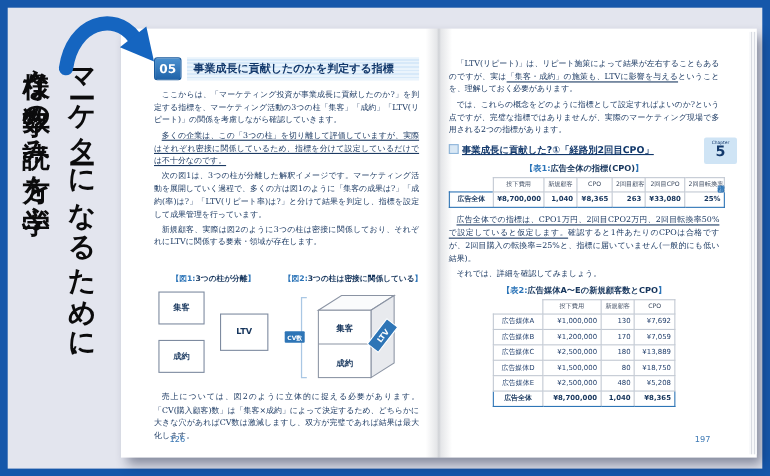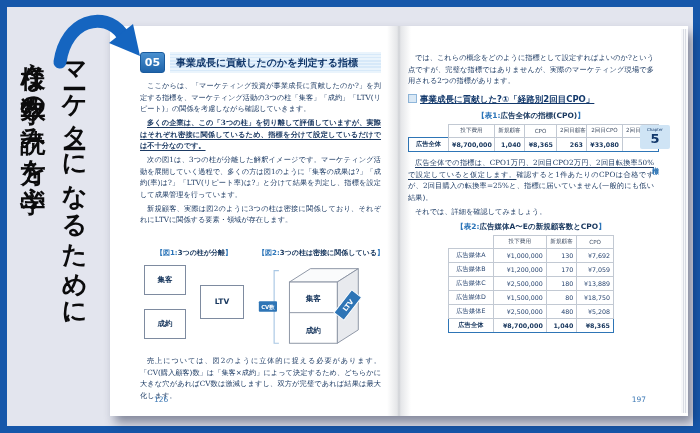--- a/index.html
+++ b/index.html
@@ -29,21 +29,21 @@
   
   .sec-head{display:flex;height:21px;margin-bottom:7px;}
   .sec-num{width:25px;background:linear-gradient(#4a90cf,#1f63a9);border:1px solid #195a9d;border-radius:3px;
            color:#fff;font:bold 11px/19px "DejaVu Sans",sans-serif;text-align:center;box-sizing:border-box;}
   .sec-title{flex:1;margin-left:5px;background:repeating-linear-gradient(180deg,#eaf4fc 0 1.6px,#d7e9f9 1.6px 3.2px);
            color:#12386b;font:bold 10px/21px "DejaVu Sans",sans-serif;padding-left:6px;white-space:nowrap;}
 
   
   p.body{margin:0 0 2px;text-indent:7px;font-family:"DejaVu Serif",serif;font-size:7.2px;line-height:1.62;
          color:#1c3a63;text-align:justify;}
-  .bold-ul{font-weight:bold;text-decoration:underline;text-underline-offset:1.5px;}
+  .bold-ul{font-weight:normal;text-decoration:underline;text-underline-offset:1.5px;}
   .ul{text-decoration:underline;text-underline-offset:1.5px;}
 
   
   .figs{display:flex;gap:8px;margin-top:22px;}
   .figcap{font:bold 7px "DejaVu Sans",sans-serif;text-align:center;margin-bottom:3px;white-space:nowrap;}
   .capblue{color:#2b74b8;}
   .capnavy{color:#17365d;}
   .figcol1{width:108px;}
   .figcol2{width:130px;}
   .f1{position:relative;width:108px;height:88px;}
@@ -145,20 +145,21 @@
             <text x="9.5" y="50" text-anchor="middle" font-size="5.6" font-weight="bold" fill="#ffffff">CV数</text>
           </svg>
         </div>
       </div>
 
       <p class="body" style="margin-top:2px;">売上については、図2のように立体的に捉える必要があります。「CV(購入顧客)数」は「集客×成約」によって決定するため、どちらかに大きな穴があればCV数は激減しますし、双方が完璧であれば結果は最大化します。</p>
       <div class="pn pn-l">126</div>
     </div>
 
     <div class="page page-right">
+      <p class="body"><span>「LTV(リピート)」は、リピート施策によって結果が左右することもあるのですが、実は</span><span class="ul">「集客・成約」の施策も、LTVに影響を与える</span><span>ということを、理解しておく必要があります。</span></p>
       <p class="body">では、これらの概念をどのように指標として設定すればよいのか?という点ですが、完璧な指標ではありませんが、実際のマーケティング現場で多用される2つの指標があります。</p>
 
       <div class="subhead">
         <span class="bullet"></span>
         <span>事業成長に貢献した?①「経路別2回目CPO」</span>
       </div>
 
 
       <div class="tcap">
         <span class="capblue">【表1:</span><span class="capnavy">広告全体の指標(CPO)</span><span class="capblue">】</span>

